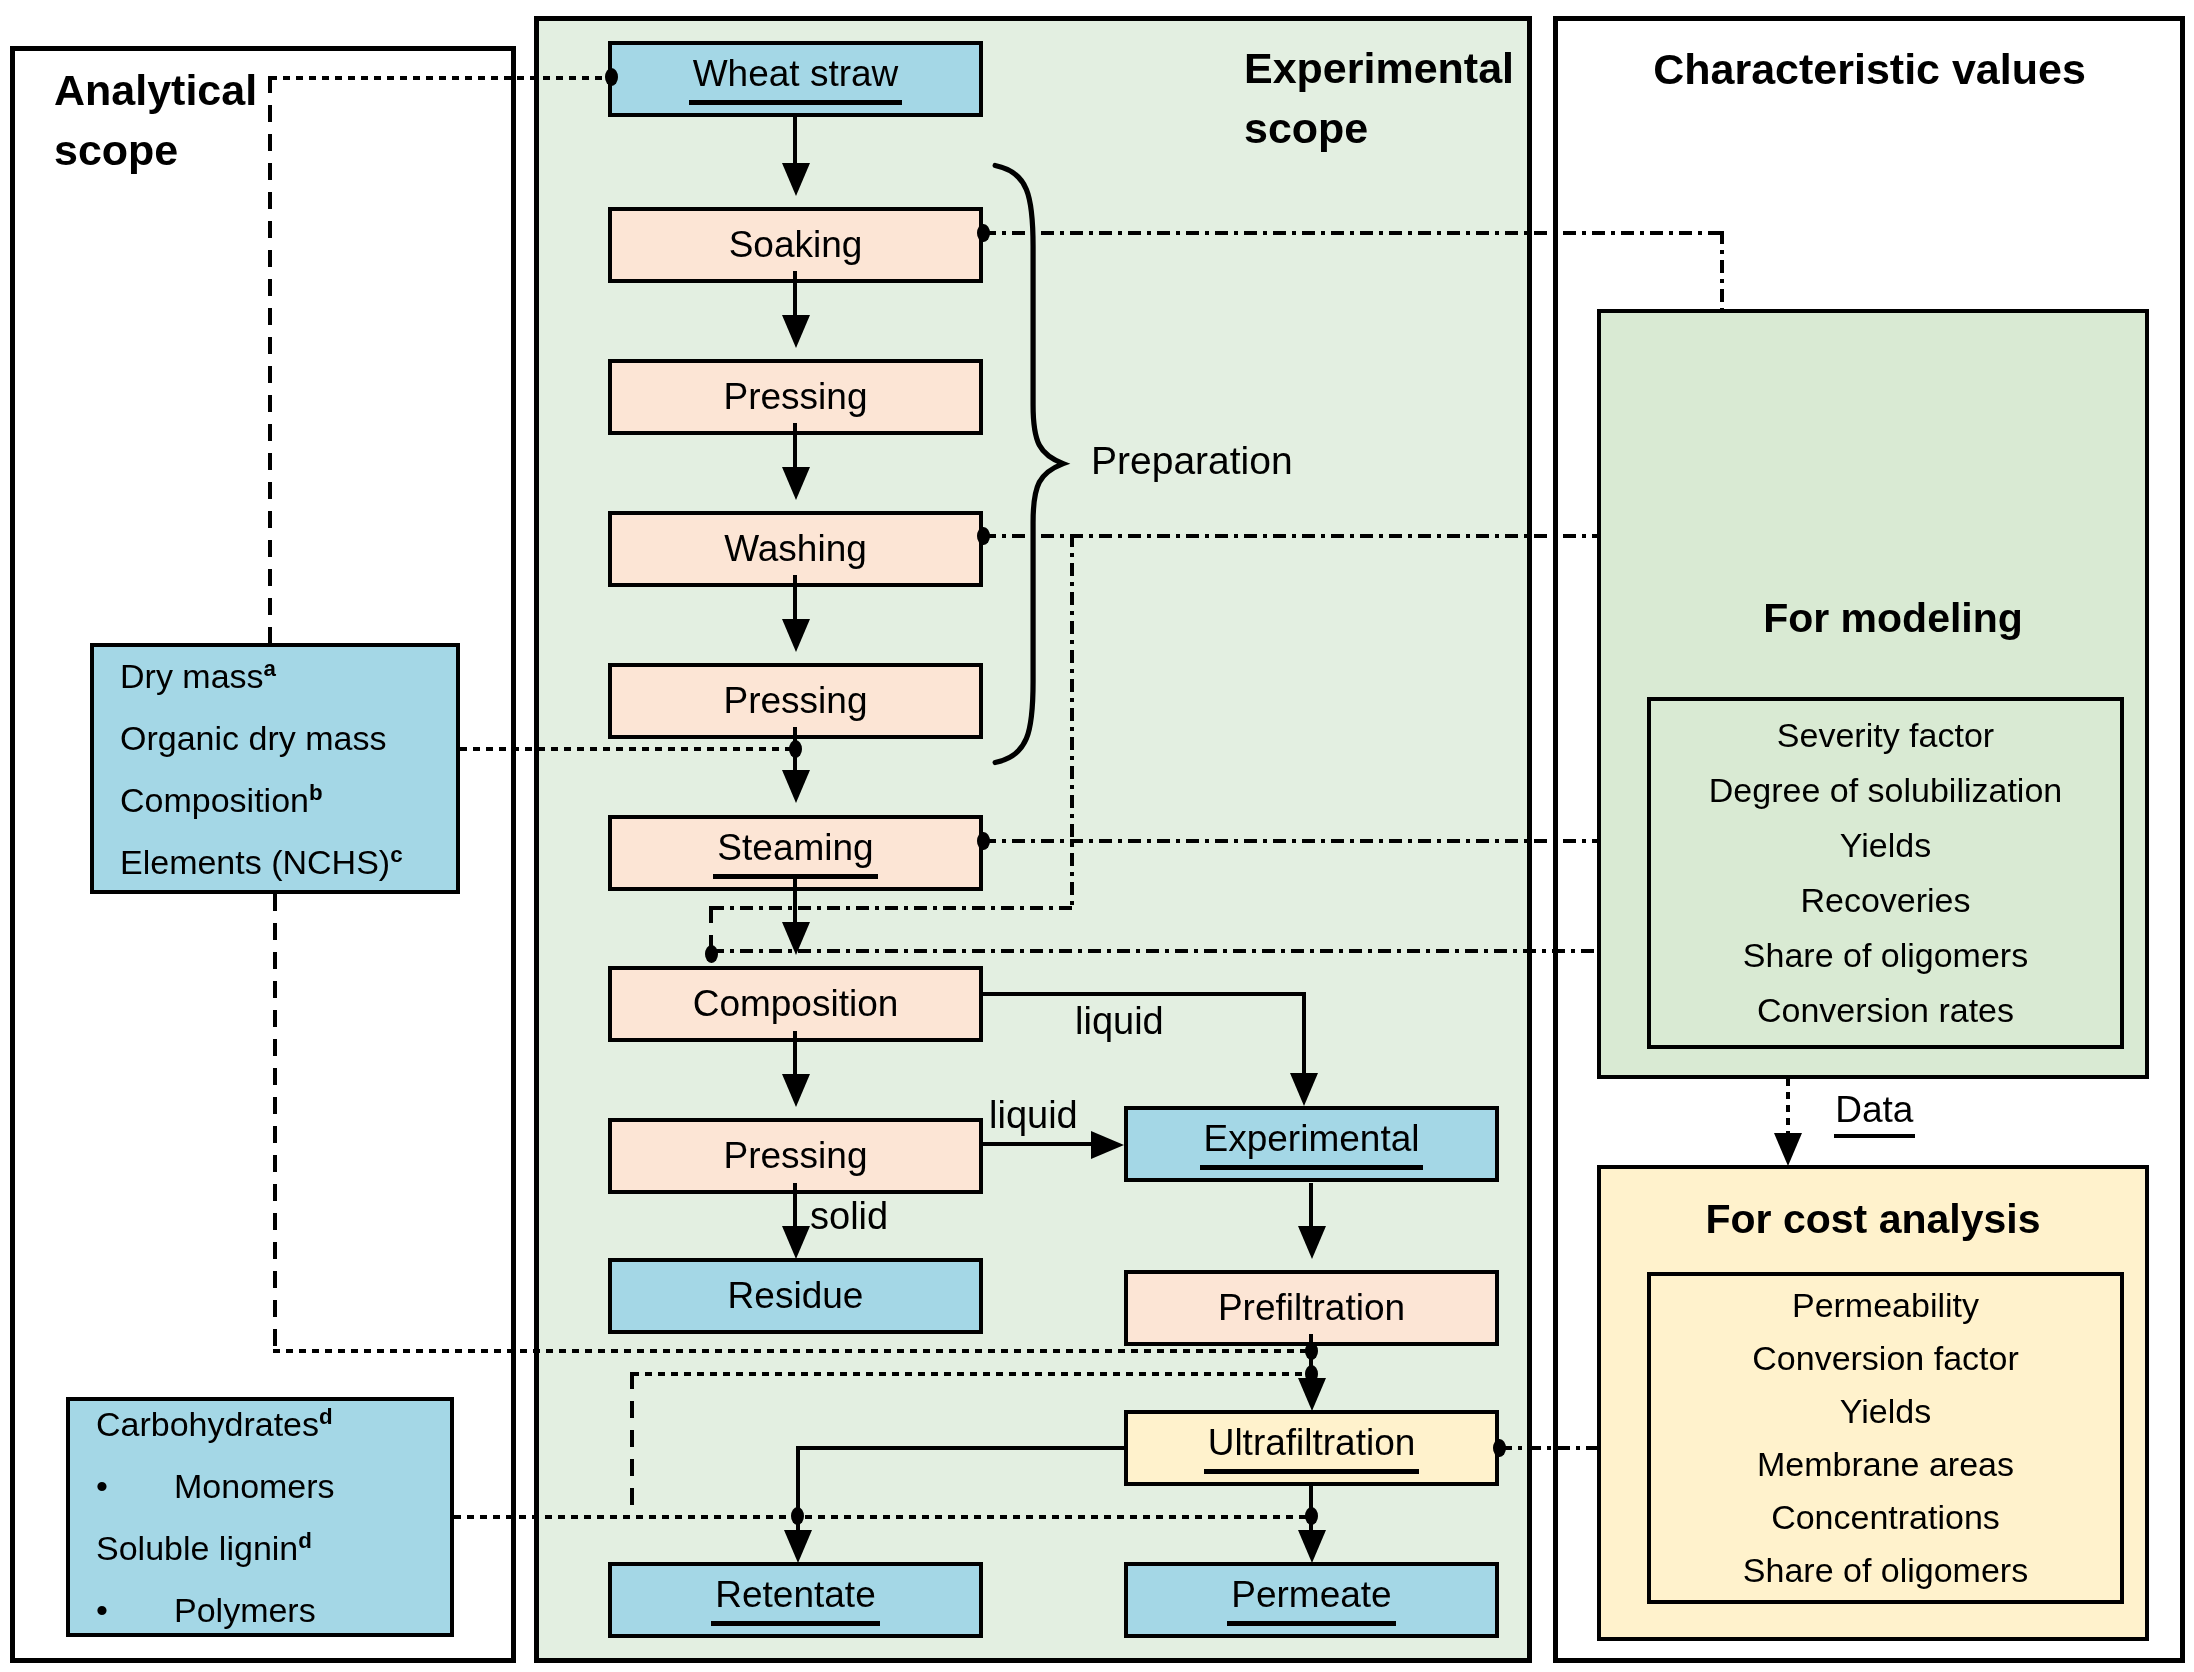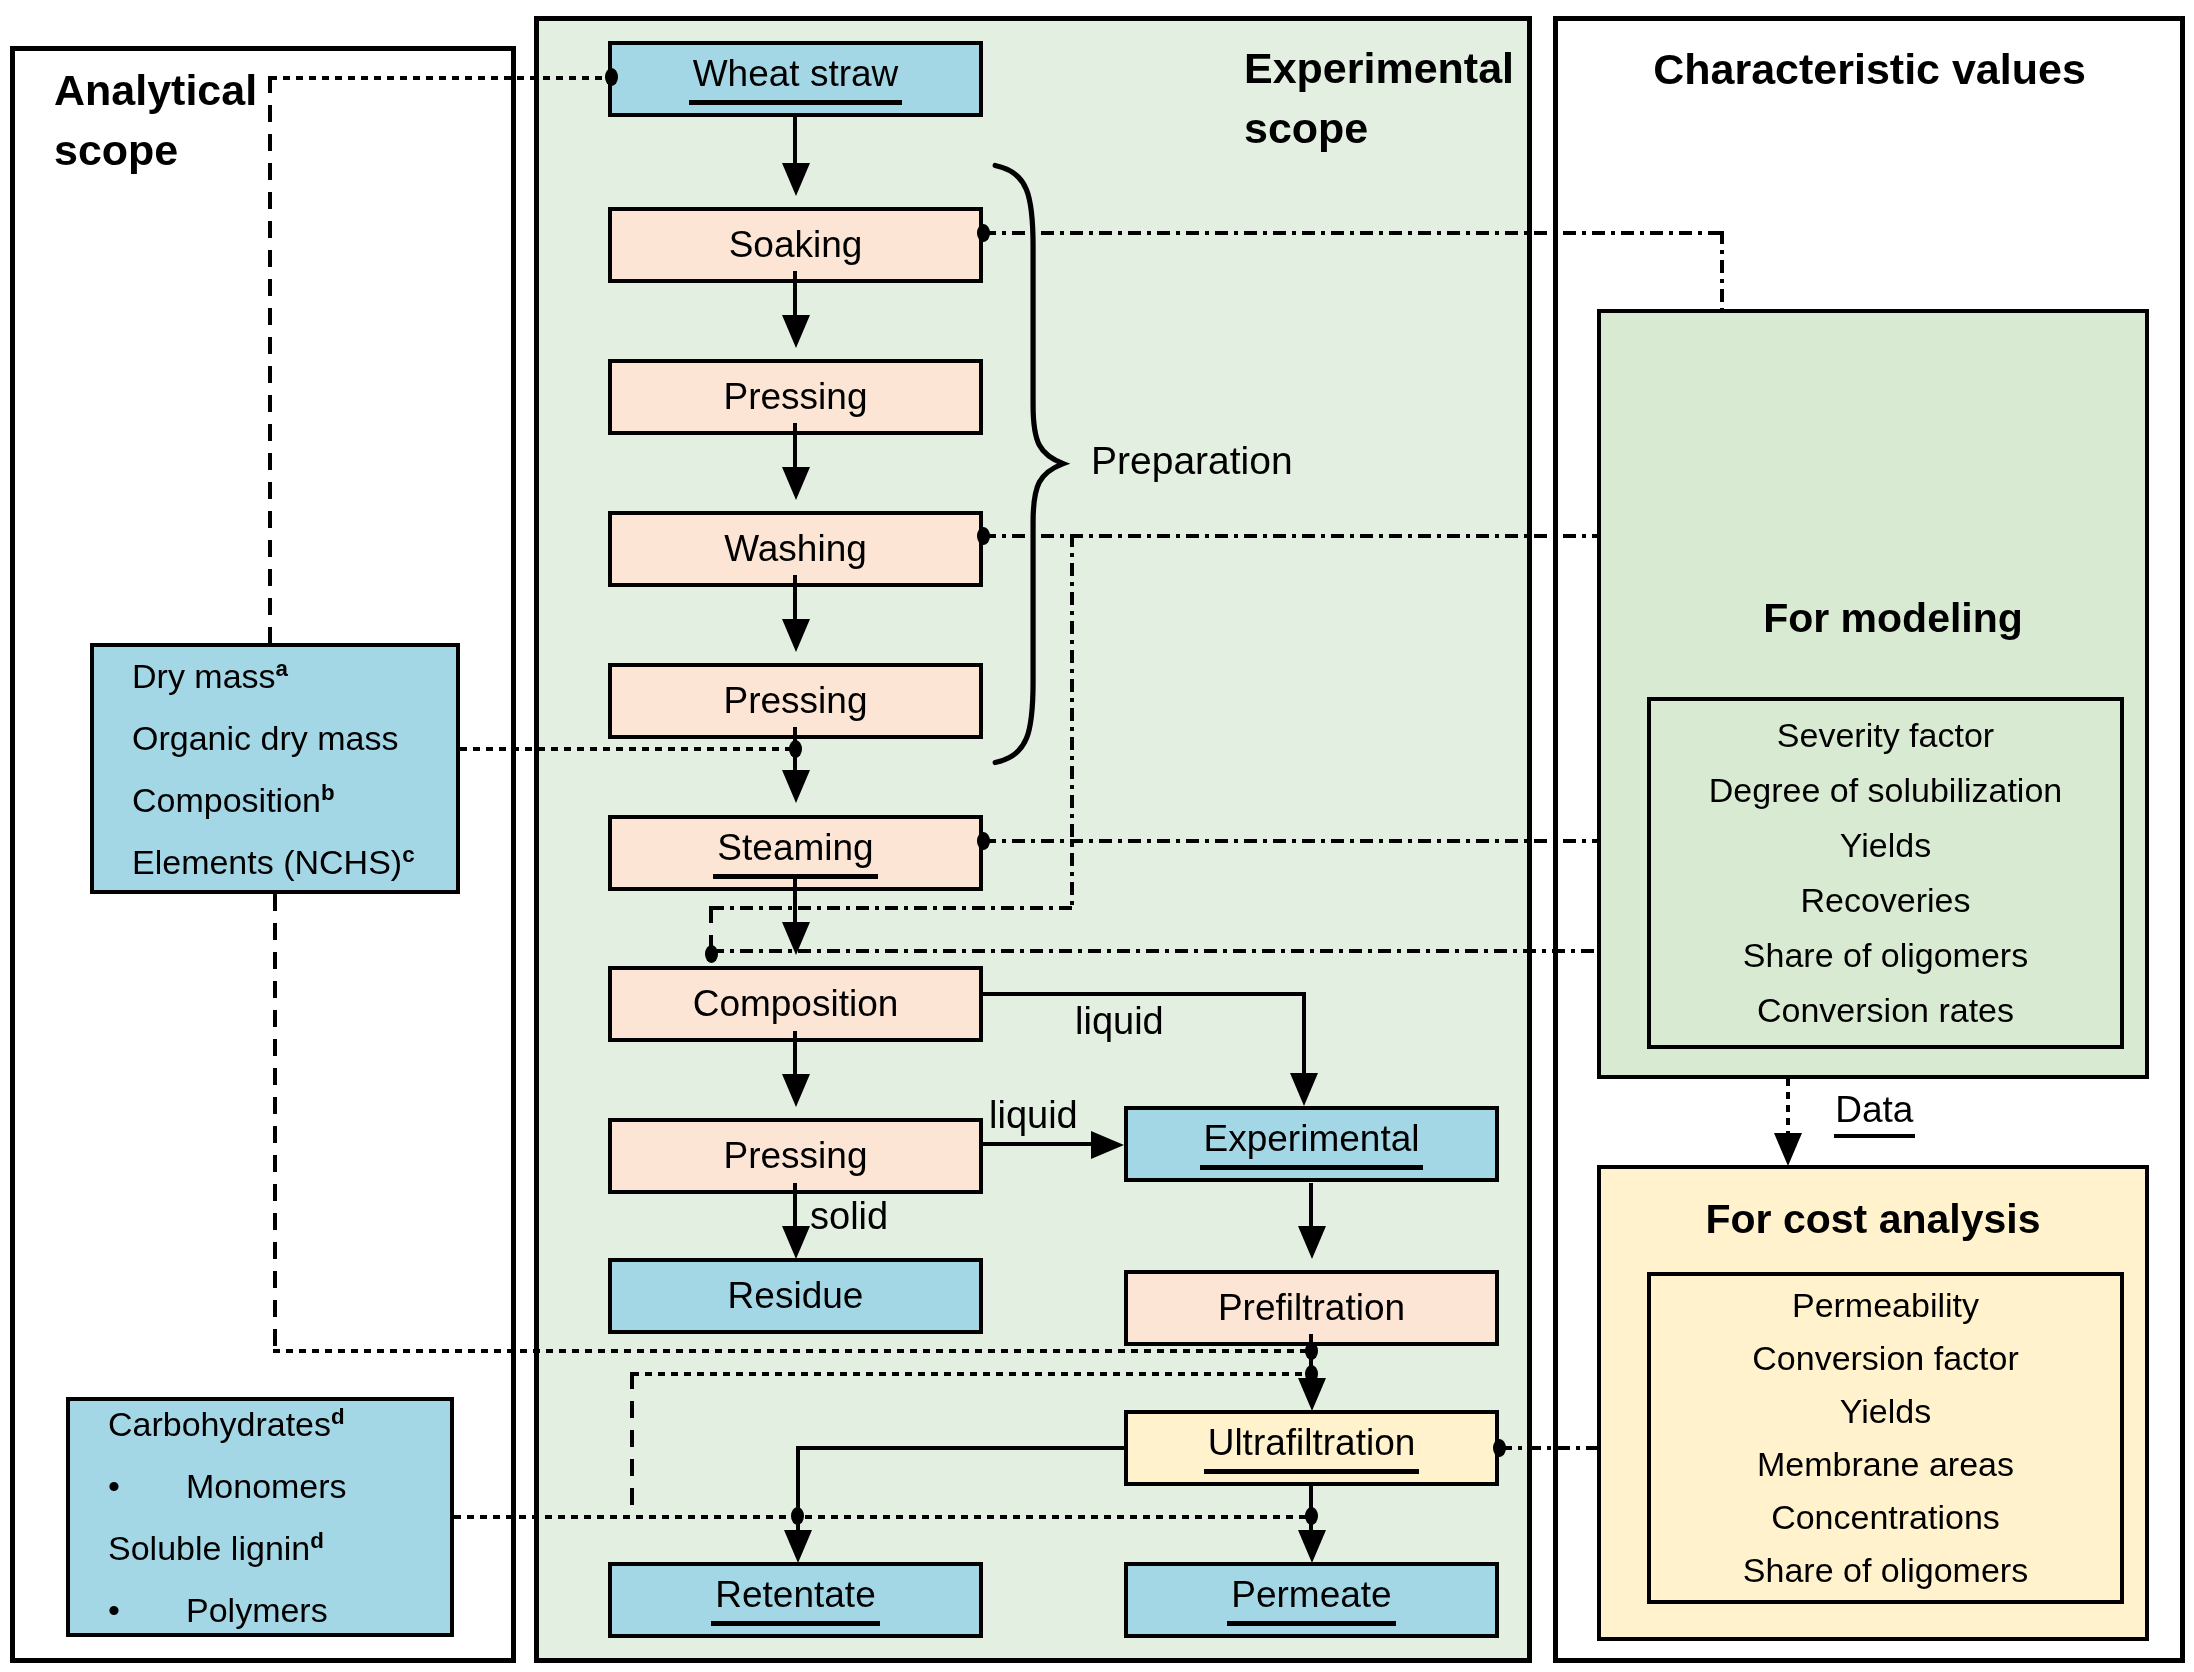--- a/index.html
+++ b/index.html
@@ -24,21 +24,21 @@
   .dashdot-v{position:absolute;width:4px;background:repeating-linear-gradient(180deg,#000 0 13px,transparent 13px 19px,#000 19px 23px,transparent 23px 29px);}
   .jdot{position:absolute;width:13px;height:18.4px;border-radius:50%;background:#000;}
   .arr-d{position:absolute;width:0;height:0;border-left:14px solid transparent;border-right:14px solid transparent;border-top:33px solid #000;}
   .arr-r{position:absolute;width:0;height:0;border-top:14px solid transparent;border-bottom:14px solid transparent;border-left:33px solid #000;}
   .elabel{position:absolute;font-size:38px;white-space:nowrap;}
   .listbox{position:absolute;border:4px solid #000;box-sizing:border-box;display:flex;flex-direction:column;
            align-items:center;justify-content:center;font-size:34px;text-align:center;}
   .listbox div{line-height:55px;}
   .sideitems{position:absolute;border:4.6px solid #000;box-sizing:border-box;display:flex;flex-direction:column;
              justify-content:center;font-size:34px;}
-  .sideitems .row{line-height:62px;padding-left:38px;white-space:nowrap;}
+  .sideitems .row{line-height:62px;padding-left:26px;white-space:nowrap;}
   .sideitems .row .blt{display:inline-block;width:78px;}
   sup{font-size:22.3px;font-weight:700;vertical-align:super;line-height:0;}
   .sectitle{position:absolute;font-size:41px;font-weight:700;text-align:center;white-space:nowrap;}
 </style>
 </head>
 <body>
 
 <div id="stage">
 
   <div class="panel" style="left:10px;top:46px;width:506px;height:1617px;background:#ffffff;"></div>

